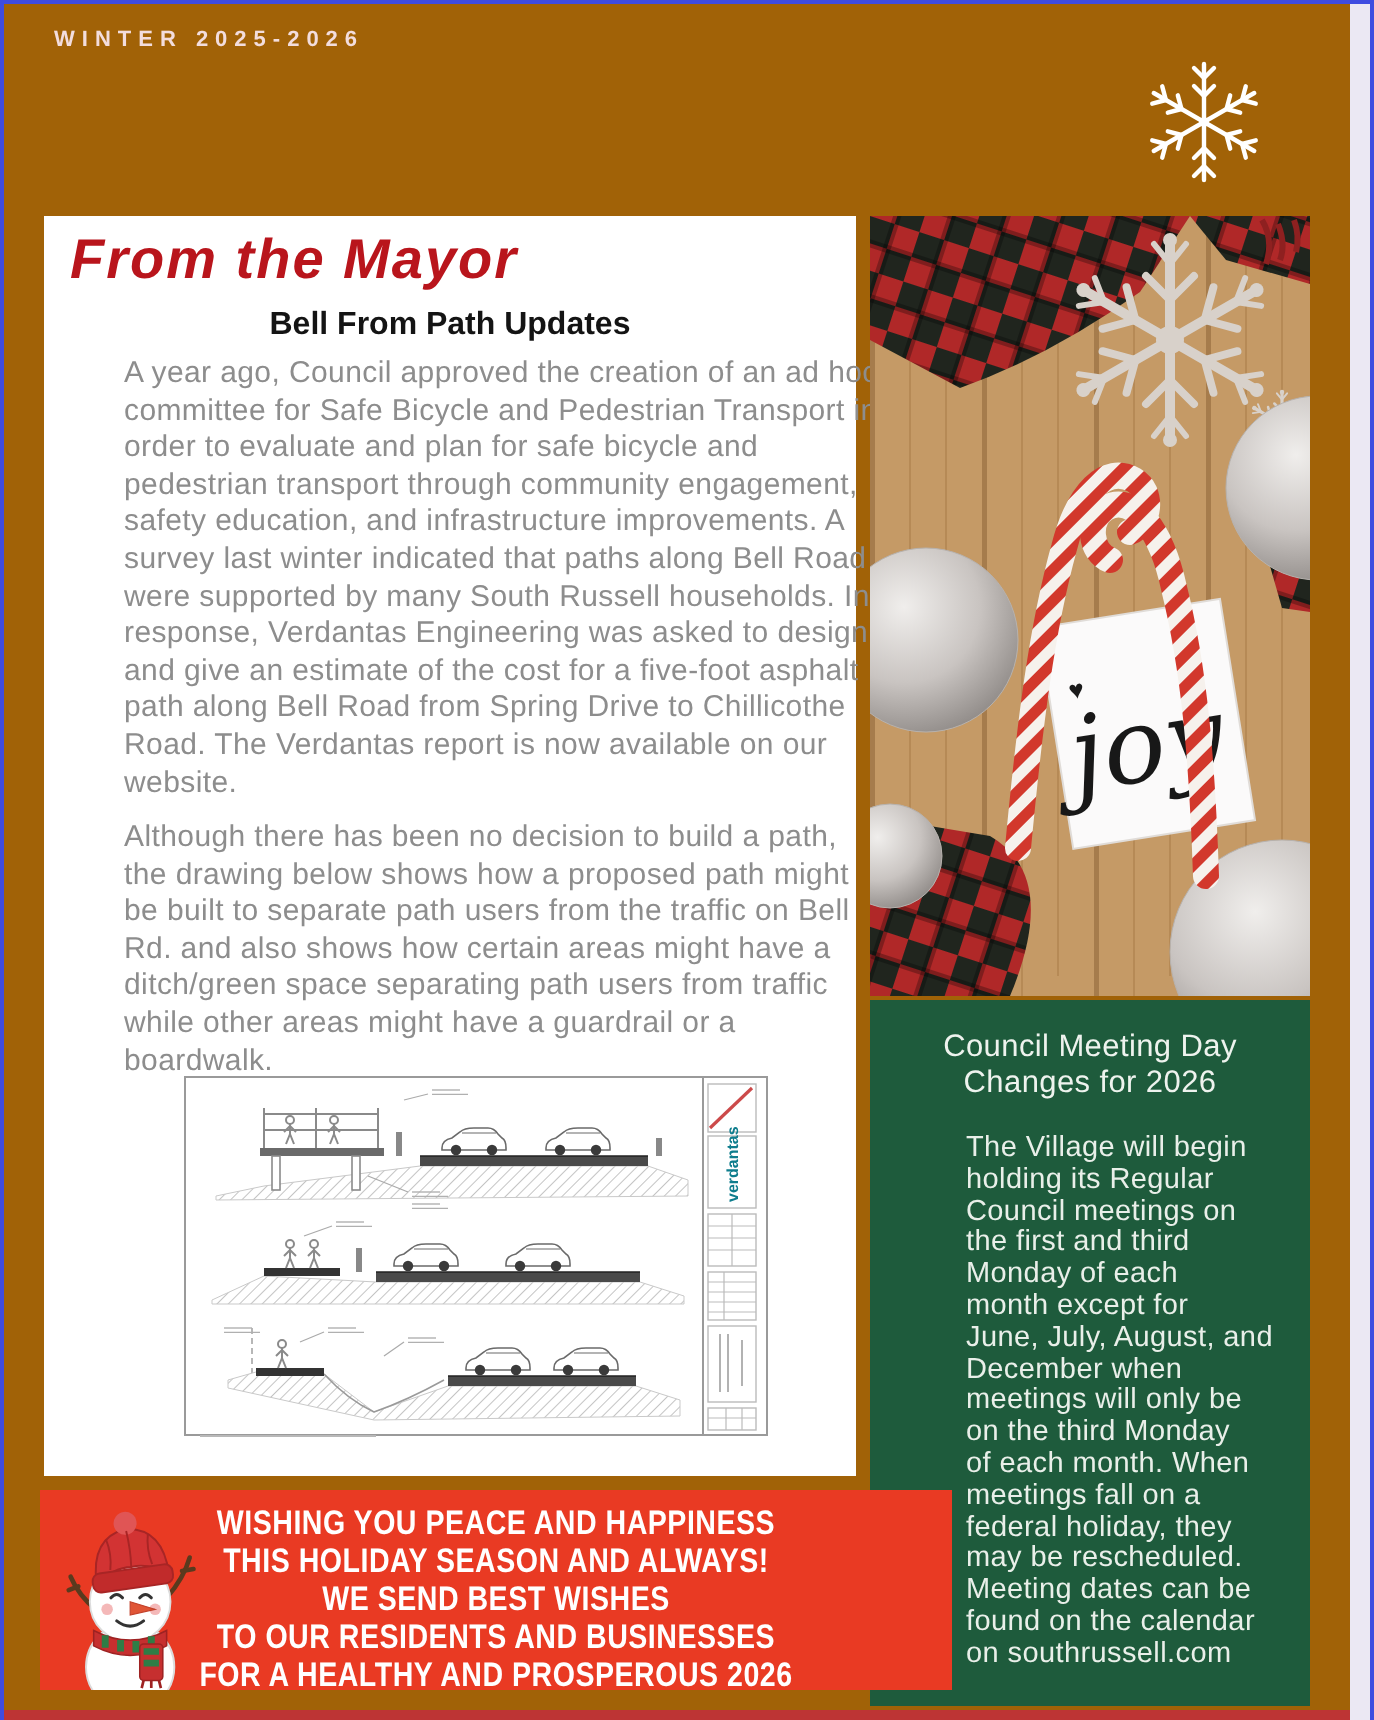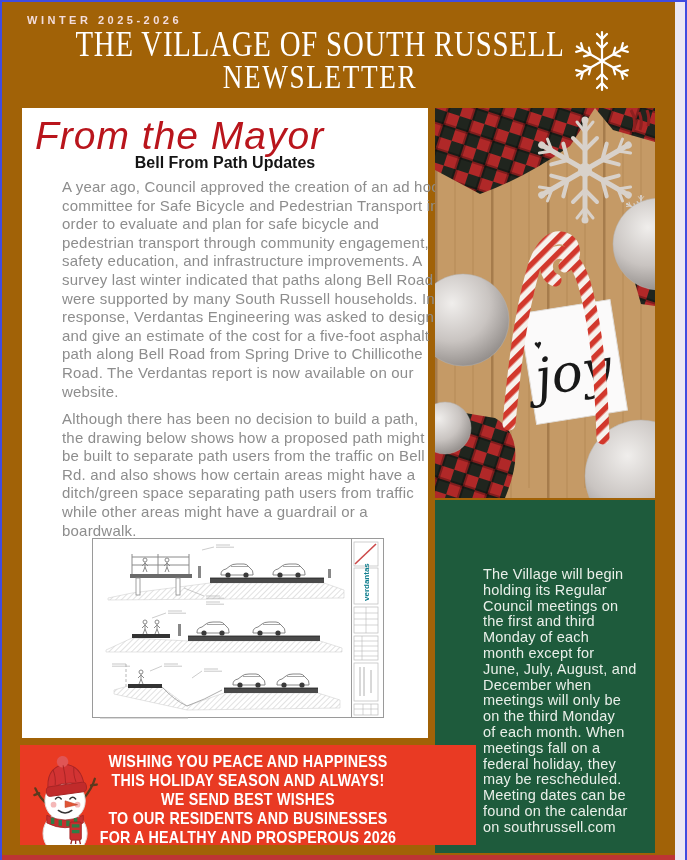--- a/index.html
+++ b/index.html
@@ -15,21 +15,21 @@
   .header{position:absolute;left:0;top:2px;width:675px;height:102px;}
   .issue{position:absolute;left:27px;top:12px;font-size:11px;font-weight:700;letter-spacing:3.5px;color:#f3dddd;}
   .title{position:absolute;left:0;top:25px;width:640px;text-align:center;color:#ffffff;
          font-family:"Liberation Serif", serif;}
   .title .t1{font-size:36px;line-height:34px;letter-spacing:1px;transform:scaleX(.8);transform-origin:center;}
   .title .t2{font-size:34px;line-height:32px;letter-spacing:2px;transform:scaleX(.8);transform-origin:center;}
   .hdr-flake{position:absolute;left:572px;top:24px;}
 
   
   .card{position:absolute;left:22px;top:108px;width:406px;height:630px;background:#ffffff;}
-  .mayor-h{position:absolute;left:13px;top:6px;font-size:39px;font-style:italic;font-weight:400;
+  .mayor-h{position:absolute;left:13px;top:6px;font-size:28px;font-style:italic;font-weight:700;
            letter-spacing:1px;color:#b9151c;}
   .sub-h{position:absolute;left:0;top:46px;width:100%;text-align:center;font-size:16px;font-weight:700;color:#141414;}
   .body-p{position:absolute;left:13px;width:388px;font-size:15px;line-height:18.6px;letter-spacing:.2px;
           color:#8d8d8d;white-space:pre-line;margin-left:27px;}
   .p1{top:70px;}
   .p2{top:302px;}
   .drawing{position:absolute;left:70px;top:430px;}
 
   
   .wishes{position:absolute;left:20px;top:745px;width:456px;height:100px;background:#e93a23;}
@@ -48,24 +48,20 @@
 </style>
 </head>
 <body>
 
 <div class="screen">
 
   <div class="gutter-right"></div>
 
   <div class="header">
     <div class="issue">WINTER 2025-2026</div>
-    <div class="title">
-      <div class="t1">THE VILLAGE OF SOUTH RUSSELL</div>
-      <div class="t2">NEWSLETTER</div>
-    </div>
     <svg class="hdr-flake" width="60" height="70" viewBox="0 0 60 70">
       <defs>
         <g id="sfArm" stroke="#ffffff" stroke-width="2.2" stroke-linecap="round" fill="none">
           <path d="M30,35 L30,6"></path>
           <path d="M30,13 L25,8 M30,13 L35,8"></path>
           <path d="M30,22 L25,17 M30,22 L35,17"></path>
         </g>
       </defs>
       <use href="#sfArm"></use>
       <use href="#sfArm" transform="rotate(60 30 35)"></use>
@@ -295,20 +291,22 @@
       <text x="98" y="282" font-size="52" font-style="italic" font-family="DejaVu Serif, serif" fill="#181818">joy</text>
     </g>
 
     <g fill="none" stroke="url(#candy)" stroke-width="13" stroke-linecap="round">
       <path d="M74,316 C80,252 86,206 97,166 C104,138 118,124 132,132 C142,138 140,154 130,158"></path>
       <path d="M168,330 C166,270 162,226 152,186 C146,158 132,138 118,146 C108,152 110,168 120,172"></path>
     </g>
   </svg>
 
   <div class="council">
+    <div class="council-h">Council Meeting Day
+Changes for 2026</div>
     <div class="council-b">The Village will begin
 holding its Regular
 Council meetings on
 the first and third
 Monday of each
 month except for
 June, July, August, and
 December when
 meetings will only be
 on  the third Monday

